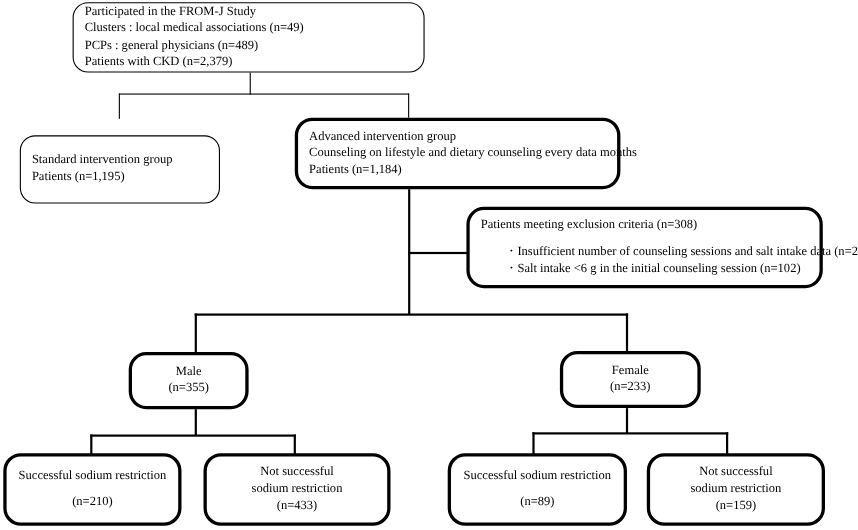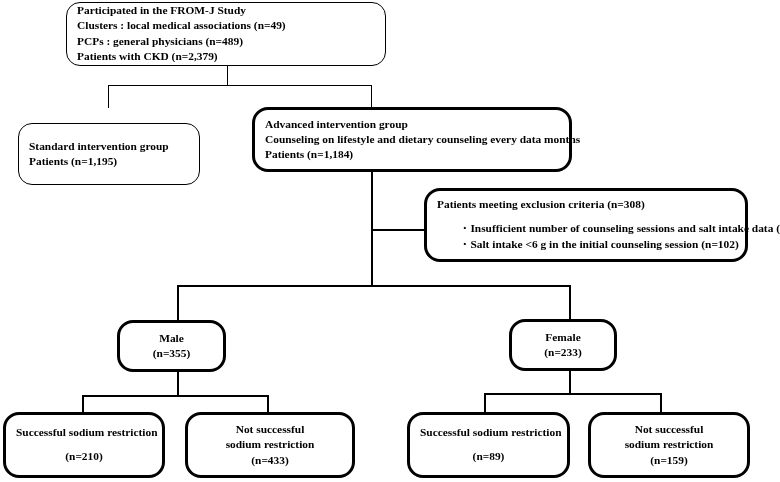--- a/index.html
+++ b/index.html
@@ -1,21 +1,21 @@
 <!DOCTYPE html>
 <html><head>
 <meta charset="utf-8">
 <style>
   html,body{margin:0;padding:0;background:#ffffff;}
   body{width:780px;height:482px;overflow:hidden;font-family:"Liberation Serif","DejaVu Serif",serif;color:#000;}
   #canvas{position:relative;width:780px;height:482px;}
 
   .node{position:absolute;box-sizing:border-box;background:#fff;border:1.5px solid #000;border-radius:14px;}
   .node.thick{border-width:3.2px;border-radius:16px;}
-  .node .txt{position:absolute;left:0;right:0;top:50%;transform:translateY(-50%);padding:0 10px;box-sizing:border-box;font-weight:bold;}
+  .node .txt{position:absolute;left:0;right:0;top:50%;transform:translateY(-50%);padding:0 10px;box-sizing:border-box;}
   .node .line{display:block;font-size:11.4px;line-height:15.4px;white-space:nowrap;}
   .node.left .line{text-align:left;}
   .node.center .line{text-align:center;}
   .node .line.indent{padding-left:22px;}
   .node .line.gap{height:9px;line-height:9px;font-size:0;}
 
   .conn{position:absolute;background:#000;}
   .v{width:1.4px;}
   .h{height:1.4px;}
   .v.bold{width:2.2px;}
@@ -40,21 +40,21 @@
   <div class="conn v" style="left:108px;top:85px;width:1.4px;height:23px;"></div>
   <div class="conn v" style="left:371px;top:85px;width:1.4px;height:22px;"></div>
 
   <div class="node left" style="left:18px;top:108px;width:182px;height:62px;margin-top:15px;">
     <div class="txt">
       <span class="line">Standard intervention group</span>
       <span class="line">Patients  (n=1,195)</span>
     </div>
   </div>
 
-  <div class="node left thick" style="left:252px;top:107px;width:320px;height:65px;">
+  <div class="node left thick" style="left:268px;top:107px;width:296px;height:65px;">
     <div class="txt">
       <span class="line">Advanced intervention group</span>
       <span class="line">Counseling on lifestyle and dietary counseling every data months</span>
       <span class="line">Patients  (n=1,184)</span>
     </div>
   </div>
 
   <div class="conn v bold" style="left:371px;top:172px;width:2px;height:114px;"></div>
   <div class="conn h bold" style="left:371px;top:229px;width:54px;height:2px;"></div>
 
@@ -71,21 +71,21 @@
   <div class="conn v bold" style="left:177px;top:285px;width:2px;height:35px;"></div>
   <div class="conn v bold" style="left:569px;top:285px;width:2px;height:34px;"></div>
 
   <div class="node center thick" style="left:117px;top:320px;width:109px;height:52px;">
     <div class="txt">
       <span class="line">Male</span>
       <span class="line">(n=355)</span>
     </div>
   </div>
 
-  <div class="node center thick" style="left:509px;top:319px;width:108px;height:52px;">
+  <div class="node center thick" style="left:509px;top:319px;width:128px;height:52px;">
     <div class="txt">
       <span class="line">Female</span>
       <span class="line">(n=233)</span>
     </div>
   </div>
 
   <div class="conn v bold" style="left:177px;top:372px;width:2px;height:24px;"></div>
   <div class="conn h bold" style="left:82px;top:395px;width:187px;height:2px;"></div>
   <div class="conn v bold" style="left:82px;top:395px;width:2px;height:18px;"></div>
   <div class="conn v bold" style="left:267px;top:395px;width:2px;height:18px;"></div>

